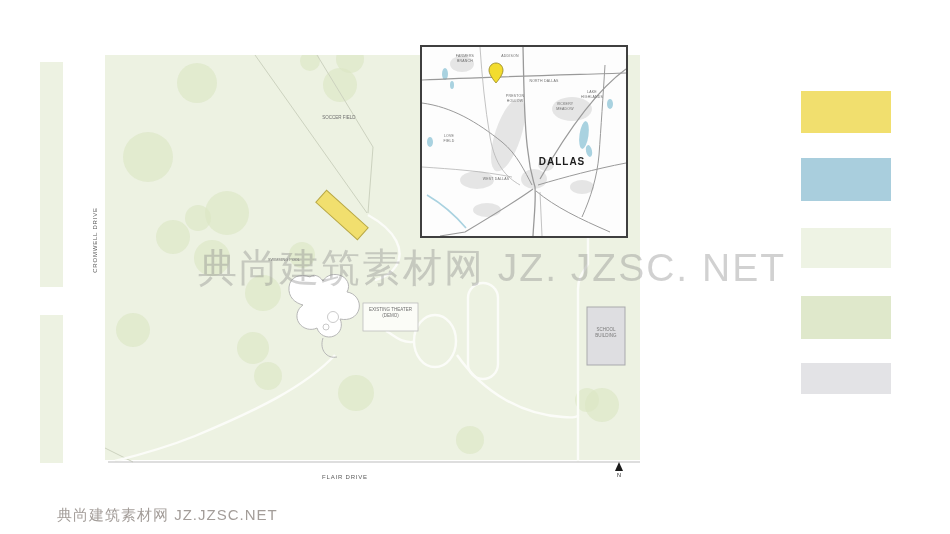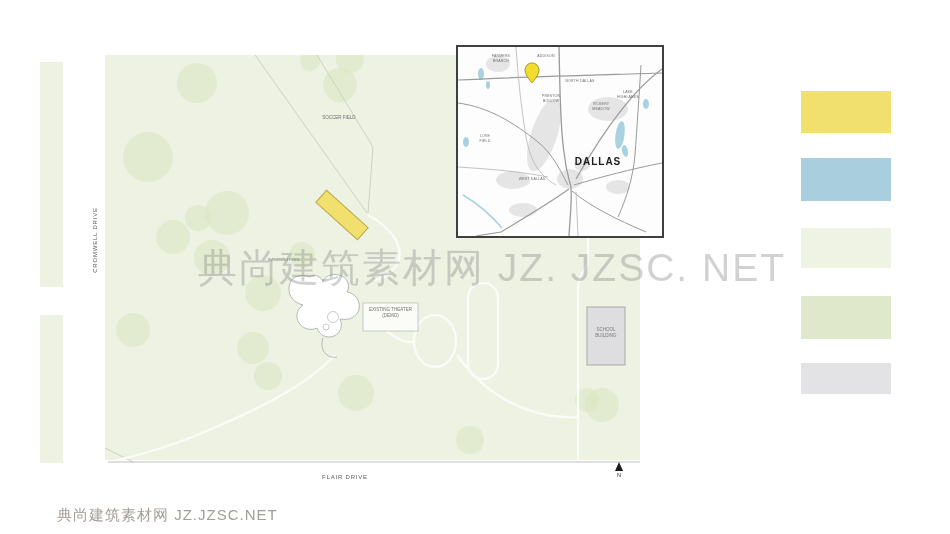--- a/index.html
+++ b/index.html
@@ -20,21 +20,21 @@
   
   #site-plan { position:absolute; left:105px; top:55px; width:535px; height:410px; }
   #site-plan svg { position:absolute; left:0; top:0; }
   .plan-label { position:absolute; color:#6f6f6f; font-size:4.5px; line-height:1.25; text-align:center; white-space:pre-line; }
   #soccer-label { left:208px; top:60px; width:52px; }
   #pool-label { left:158px; top:203px; width:42px; font-size:3.8px; }
   #theater-label { left:258px; top:252px; width:55px; }
   #school-label { left:482px; top:272px; width:38px; color:#7a7a7a; }
 
   
-  #map-inset { position:absolute; left:456px; top:45px; width:208px; height:193px; background:#fdfdfd; border:2px solid #3f3f3f; z-index:5; }
+  #map-inset { position:absolute; left:420px; top:45px; width:208px; height:193px; background:#fdfdfd; border:2px solid #3f3f3f; z-index:5; }
   #map-inset svg { position:absolute; left:0; top:0; }
   .map-label { position:absolute; transform:translate(-50%,-50%); font-size:3.5px; line-height:1.3; color:#6e6e6e; text-align:center; white-space:pre-line; letter-spacing:.2px; }
   .map-city { font-size:10px; font-weight:bold; color:#1c1c1c; letter-spacing:1px; }
 
   
   .legend-swatch { position:absolute; left:801px; width:90px; }
   #swatch-0 { top:91px; height:42px; }
   #swatch-1 { top:158px; height:43px; }
   #swatch-2 { top:228px; height:40px; }
   #swatch-3 { top:296px; height:43px; }

